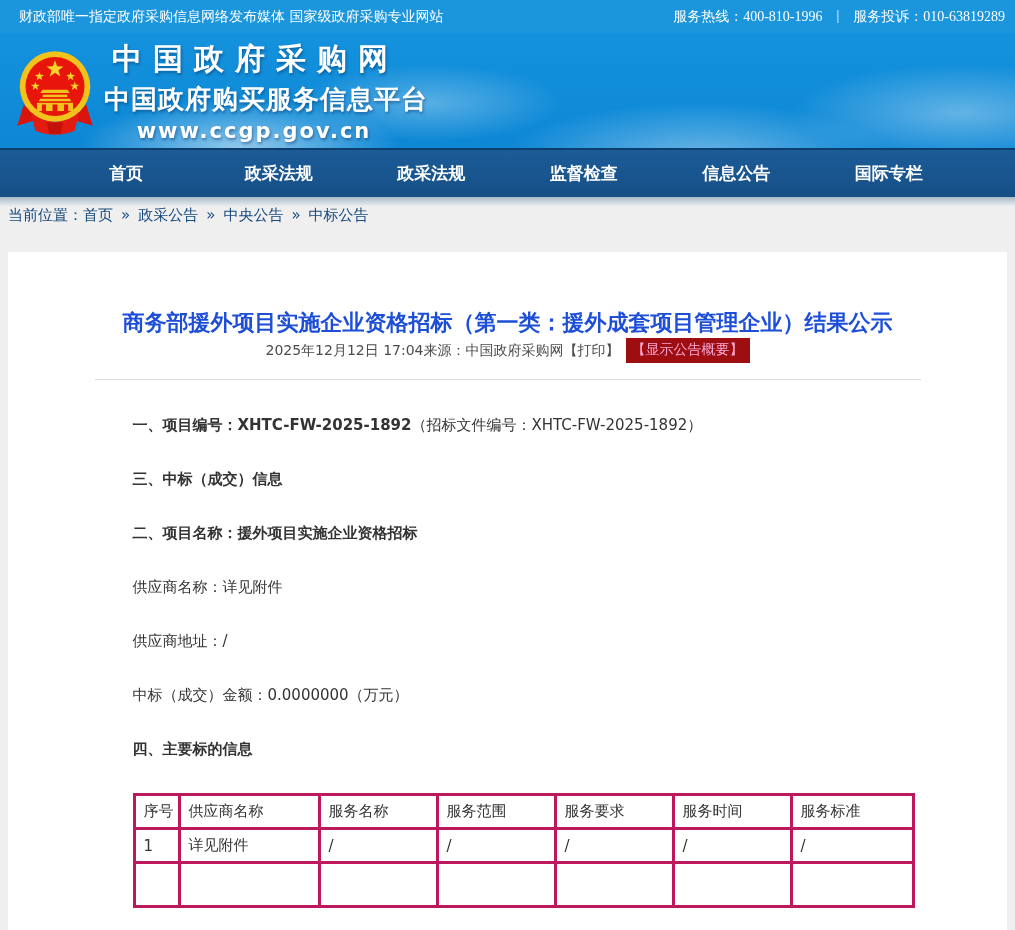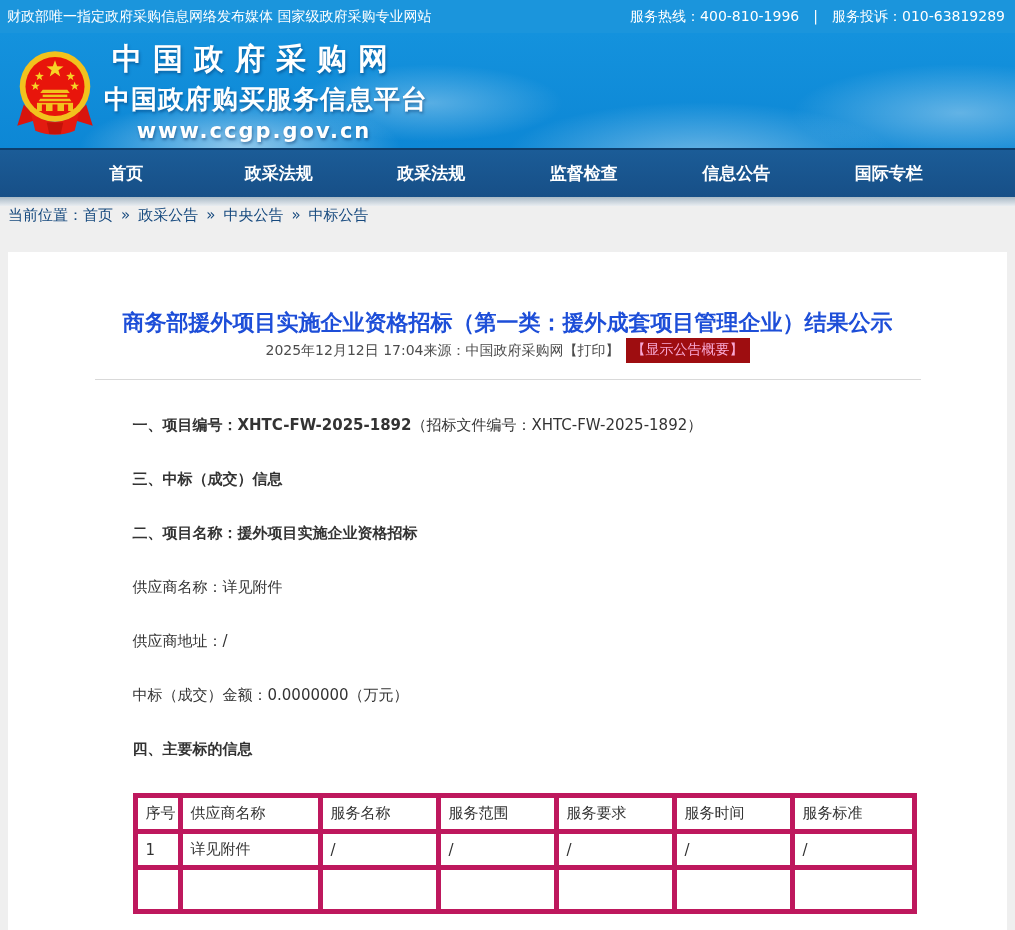--- a/index.html
+++ b/index.html
@@ -1,23 +1,23 @@
 <!DOCTYPE html>
 <html><head>
 <meta charset="utf-8">
 <style>
   * { margin:0; padding:0; box-sizing:border-box; }
   html,body { width:1015px; height:930px; overflow:hidden; background:#efefef;
     font-family:"DejaVu Sans","Liberation Sans",sans-serif; }
 
   
   .topbar { height:33px; background:#1b95dc; color:#fff; display:flex;
-    align-items:center; justify-content:space-between; padding:0 10px 0 7px;
+    align-items:center; justify-content:space-between; padding:0 10px 0 19px;
     font-size:14px; }
-  .topbar .right { display:flex; gap:14px; align-items:flex-start; }
+  .topbar .right { display:flex; gap:14px; align-items:flex-start;font-family:Liberation Serif, serif; }
 
   
   .header { height:115px; position:relative; overflow:hidden;
     background:
       radial-gradient(ellipse 230px 70px at 240px 115px, rgba(255,255,255,.55), rgba(255,255,255,0) 70%),
       radial-gradient(ellipse 190px 55px at 430px 70px, rgba(255,255,255,.30), rgba(255,255,255,0) 70%),
       radial-gradient(ellipse 280px 80px at 700px 125px, rgba(255,255,255,.40), rgba(255,255,255,0) 70%),
       radial-gradient(ellipse 240px 70px at 960px 80px, rgba(255,255,255,.35), rgba(255,255,255,0) 70%),
       linear-gradient(180deg,#1492dd 0%,#0d87d5 100%);
     display:flex; align-items:center; }
@@ -53,21 +53,21 @@
     font-size:14px; cursor:pointer; margin-left:6px; }
   .divider { border-bottom:1px solid #d9d9d9; margin-top:16px; }
 
   .body-text { padding-left:38px; padding-top:35px; font-size:15px; color:#333; }
   .body-text p { margin-bottom:33px; line-height:21px; }
   .body-text .b { font-weight:bold; }
 
   
   table.info { border-collapse:collapse; table-layout:fixed; width:779px;
     border:3px solid #1a1a1a; margin-top:5px; font-size:15px; color:#333; }
-  table.info th, table.info td { border:5px solid #be185d; text-align:left;
+  table.info th, table.info td { border:3px solid #be185d; text-align:left;
     font-weight:normal; padding:6px 8px; overflow:hidden; white-space:nowrap; }
   table.info tr.hdr th { height:34px; }
   table.info tr.r1 td { height:33px; }
   table.info tr.r2 td { height:44px; }
   .c0{width:45px} .c1{width:140px} .c2{width:118px} .c3{width:118px}
   .c4{width:118px} .c5{width:118px} .c6{width:122px}
 </style>
 </head>
 <body>
 

